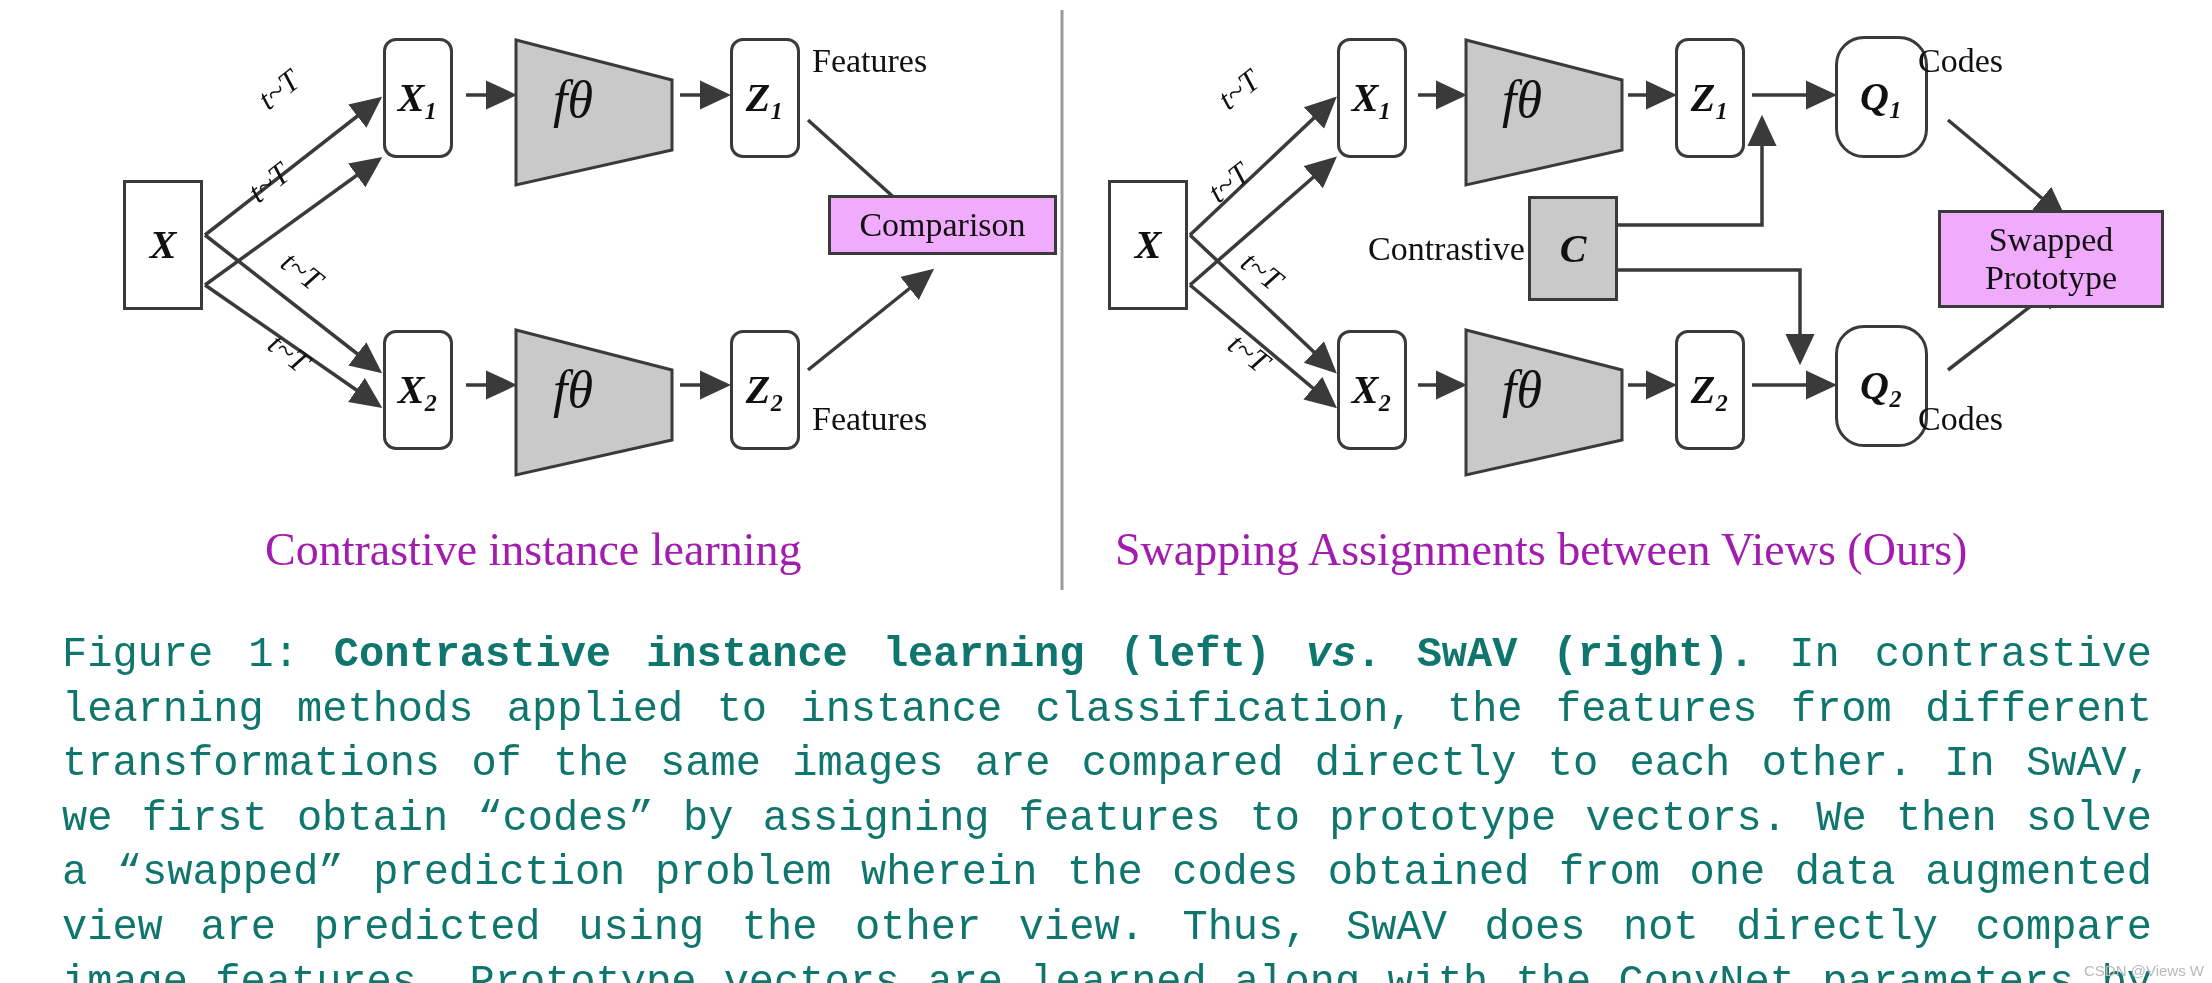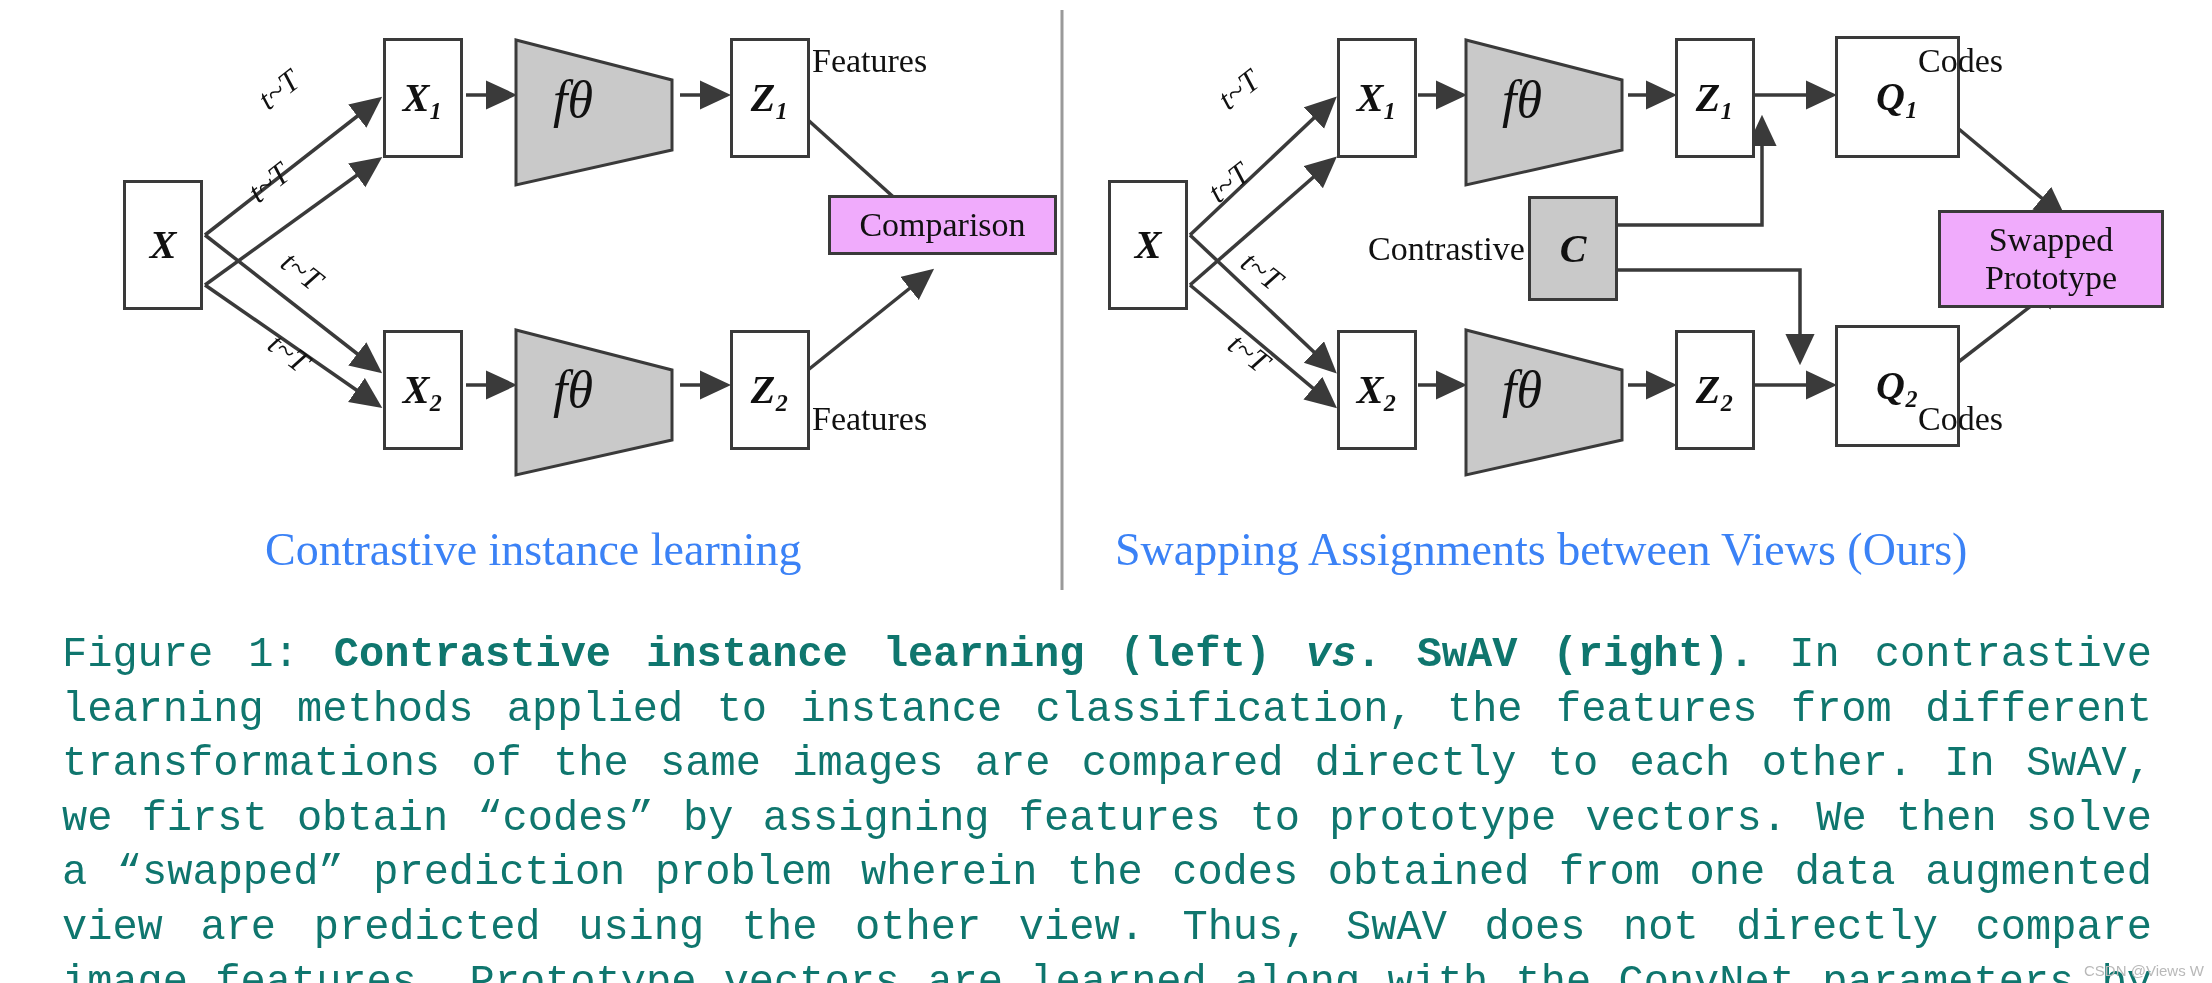--- a/index.html
+++ b/index.html
@@ -51,26 +51,28 @@
     font-style: italic;
     font-weight: bold;
     font-size: 40px;
     line-height: 1;
   }
   .box-x {
     width: 80px;
     height: 130px;
   }
   .box-small {
-    width: 80px;
+    width: 70px;
     height: 120px;
+    border-radius: 13px;
   }
   .box-q {
-    width: 125px;
+    width: 93px;
     height: 122px;
+    border-radius: 29px;
   }
   .box-text {
     border: 3px solid #3a3a3a;
     background: #f0abfc;
     font-size: 34px;
     font-style: normal;
     font-weight: normal;
     text-align: center;
     line-height: 1.12;
     padding: 8px 14px;
@@ -88,21 +90,21 @@
     font-style: italic;
     font-family: "Liberation Serif", serif;
     color: #111111;
     white-space: nowrap;
     transform-origin: left center;
   }
   .panel-caption {
     position: absolute;
     font-size: 46px;
     font-family: "Liberation Serif", serif;
-    color: #3b82f6;
+    color: #a21caf;
     white-space: nowrap;
   }
   .caption {
     position: absolute;
     left: 62px;
     top: 628px;
     width: 2090px;
     font-size: 42px;
     line-height: 1.30;
     text-align: justify;

